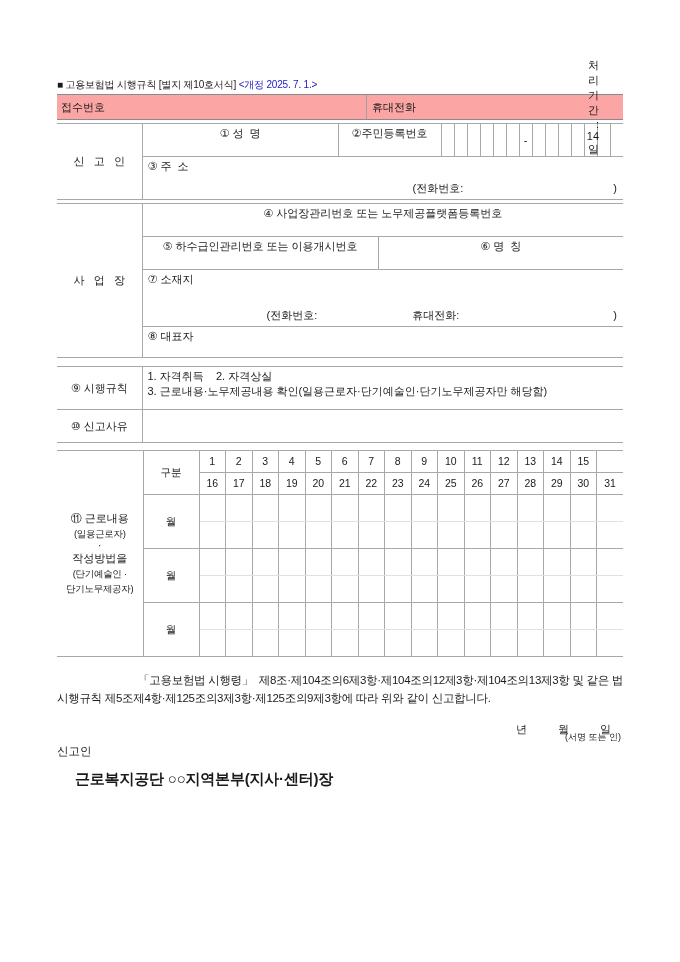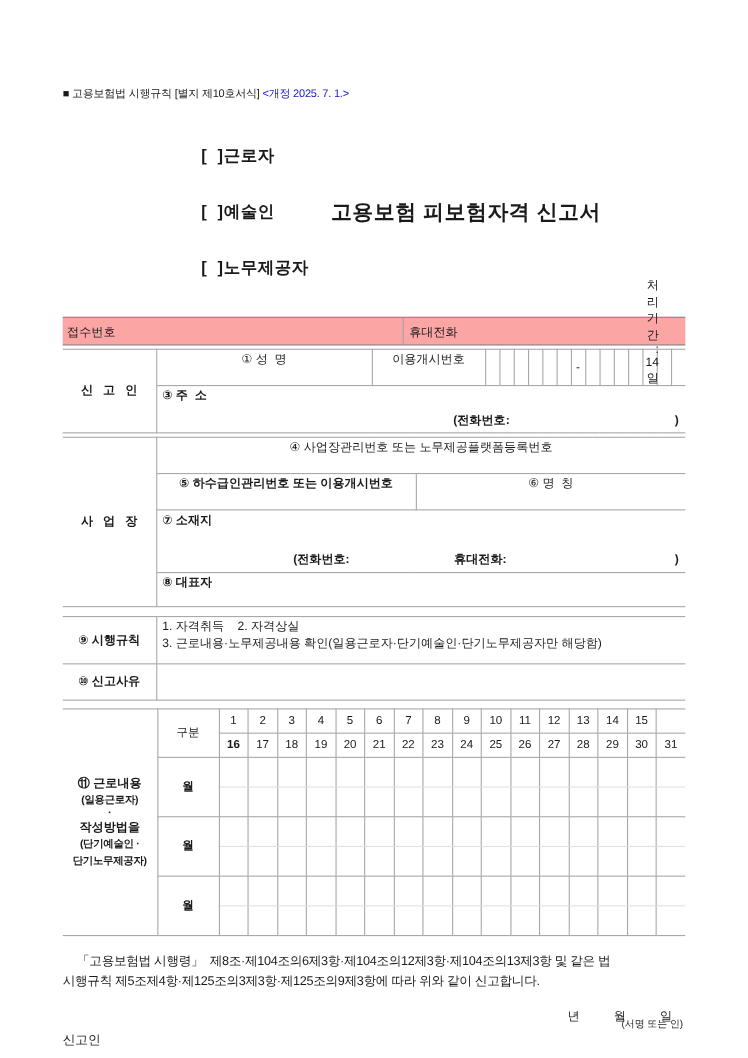--- a/index.html
+++ b/index.html
@@ -23,21 +23,21 @@
   
   .receipt-bar { display:flex; background:#fca5a5; border-top:1px solid #8a8a8a;
     border-bottom:1px solid #8a8a8a; height:24px; align-items:center; font-size:11px; margin-top:2px;gap:48px; }
   .receipt-bar .c1 { width:262px; padding-left:4px; }
   .receipt-bar .c2 { width:170px; padding-left:5px; border-left:1px solid #a0a0a0; height:100%; display:flex; align-items:center; }
   .receipt-bar .c3 { flex:1; text-align:right; padding-right:24px; }
 
   
   table { border-collapse:collapse; table-layout:fixed; width:566px; }
   td { border:1px solid #a8a8a8; padding:2px 5px; vertical-align:top; font-size:11px; line-height:15px; }
-  tr td:first-child { border-left:0;font-weight:bold; }
+  tr td:first-child { border-left:0; }
   tr td:last-child { border-right:0; }
   .sec-label { text-align:center; vertical-align:middle; white-space:pre-wrap; }
   .h21{height:21px;} .h26{height:26px;} .h28{height:28px;text-align:center;} .h38{height:38px;} .h52{height:52px;}
   .rrn-cell { padding:0; text-align:center; vertical-align:middle; }
   .addr-cell { position:relative; }
   .addr-phone { position:absolute; right:6px; bottom:3px; left:6px; display:flex; justify-content:flex-end; font-size:11px; }
   .addr-phone .close { margin-left:150px; }
   .loc-phone { position:absolute; right:6px; bottom:3px; left:6px; display:flex; font-size:11px; }
   .loc-phone .open { margin-left:118px; }
   .loc-phone .mobile { margin-left:95px; }
@@ -51,45 +51,37 @@
   .w-label .ls { font-size:9.5px; letter-spacing:-0.3px; }
   .w-label .dot { font-size:10px; line-height:10px; }
   .gubun { vertical-align:middle; }
   .month-cell { text-align:right; padding-right:5px; }
   .mtop td { border-bottom:1px solid #e0e0e0; }
   .mbot td { border-top:1px solid #e0e0e0; }
   .mtop td.month-cell { border-bottom:1px solid #a8a8a8; }
 
   
   .legal { margin-top:14px; font-size:11.5px; line-height:18px; letter-spacing:-0.3px; }
-  .legal .l1 { padding-left:13px; }
+  .legal .l1 { padding-left:13px;text-align:right; }
   .date-line { margin-top:15px; text-align:right; padding-right:12px; font-size:11px; }
   .sign-row { position:relative; margin-top:7px; height:16px; font-size:11.5px; }
   .sign-row .who { text-align:left; }
   .sign-row .sig { position:absolute; right:2px; bottom:16px; font-size:9px; }
   .recipient { margin-top:10px; padding-left:18px; font-size:15px; font-weight:bold; letter-spacing:-0.2px; }
 </style>
 </head>
 <body>
 
 <div class="page">
   <div class="content">
 
     <div class="reg-note">
       <span>■ 고용보험법 시행규칙 [별지 제10호서식] </span><span class="rev">&lt;개정 2025. 7. 1.&gt;</span>
     </div>
 
-    <div class="title-block">
-      <div class="brackets prewrap">
-        <div>[  ]근로자</div>
-        <div>[  ]예술인</div>
-        <div>[  ]노무제공자</div>
-      </div>
-      <div class="main-title prewrap">고용보험 피보험자격 신고서</div>
-    </div>
 
 
     <div class="receipt-bar">
       <div class="c1">접수번호</div>
       <div class="c2">휴대전화</div>
       <div class="c3 prewrap">처리기간 : 14일</div>
     </div>
 
     <table class="mt3">
       <colgroup>
@@ -108,21 +100,21 @@
           <col style="width:13px">
           <col style="width:13px">
           <col style="width:13px">
           <col style="width:13px">
           <col style="width:13px">
       </colgroup>
       <tbody>
           <tr>
         <td rowspan="2" class="sec-label">신   고   인</td>
         <td class="h28 prewrap">① 성  명</td>
-        <td class="h28">이용개시번호</td>
+        <td class="h28">②주민등록번호</td>
         <td class="rrn-cell"></td>
         <td class="rrn-cell"></td>
         <td class="rrn-cell"></td>
         <td class="rrn-cell"></td>
         <td class="rrn-cell"></td>
         <td class="rrn-cell"></td>
         <td class="rrn-cell">-</td>
         <td class="rrn-cell"></td>
         <td class="rrn-cell"></td>
         <td class="rrn-cell"></td>

